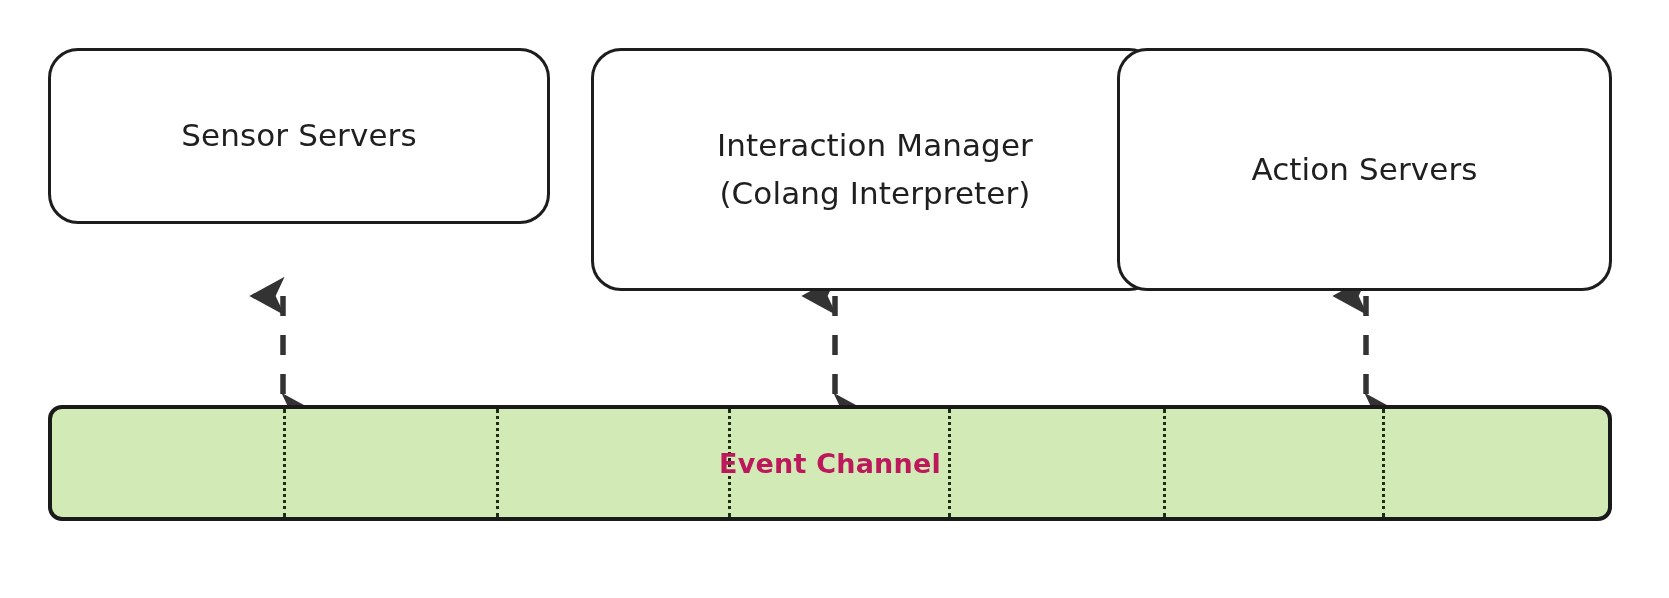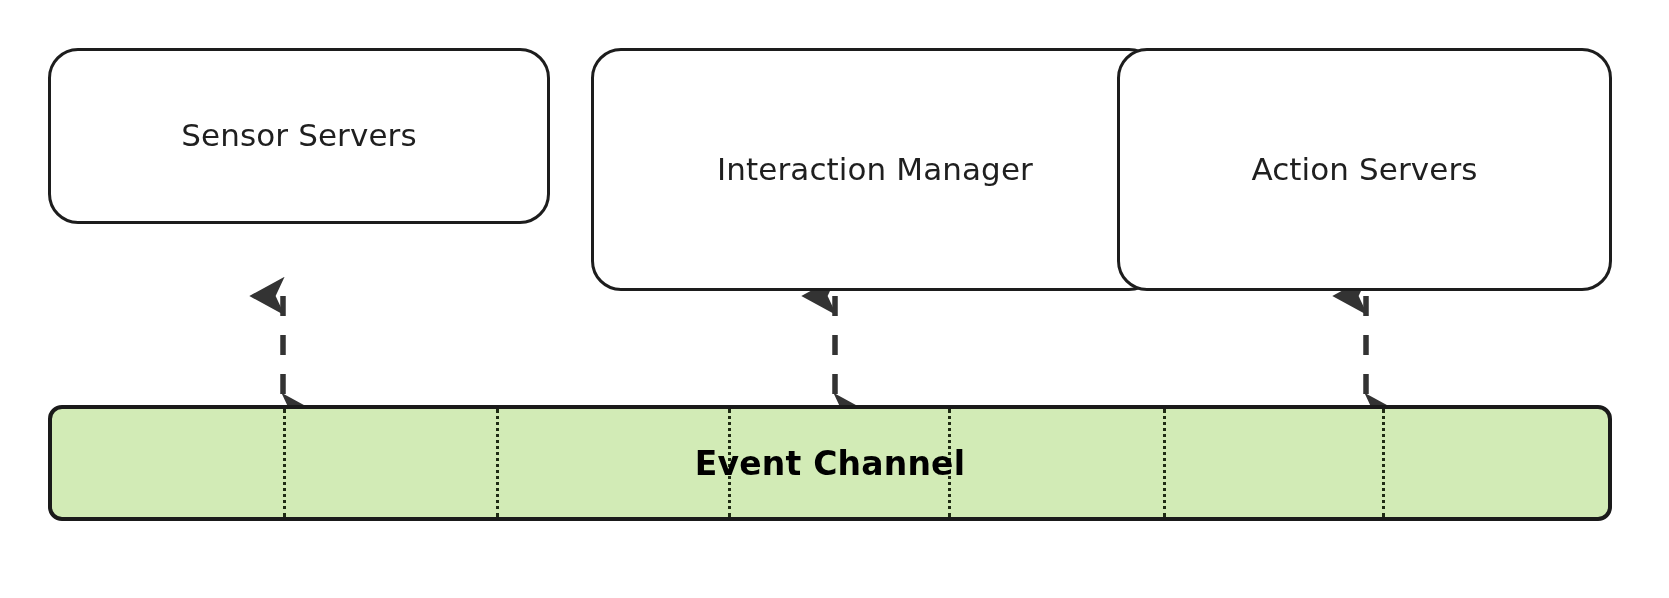--- a/index.html
+++ b/index.html
@@ -73,23 +73,23 @@
     background: #d2ebb6;
     border: 4px solid #1a1a1a;
     border-radius: 14px;
     display: flex;
     align-items: center;
     justify-content: center;
   }
   #event-channel-label {
     position: relative;
     z-index: 3;
-    font-size: 33px;
+    font-size: 27px;
     font-weight: 700;
-    color: #000000;
+    color: #be185d;
     letter-spacing: 0.2px;
   }
   .channel-divider {
     position: absolute;
     top: 0;
     bottom: 0;
     width: 0;
     border-left: 3px dotted #1f2b14;
     z-index: 1;
   }
@@ -121,20 +121,21 @@
       <line x1="1366" y1="296" x2="1366" y2="412" stroke="#333333" stroke-width="5.5" stroke-dasharray="20 19" marker-start="url(#arrow-up)" marker-end="url(#arrow-down)"></line>
     </g>
   </svg>
 
   <div id="box-sensor-servers" class="node-box">
     <div class="node-label">Sensor Servers</div>
   </div>
 
   <div id="box-interaction-manager" class="node-box">
     <div class="node-label">Interaction Manager</div>
+    <div class="node-label">(Colang Interpreter)</div>
   </div>
 
   <div id="box-action-servers" class="node-box">
     <div class="node-label">Action Servers</div>
   </div>
 
   <div id="event-channel-bar">
     <div class="channel-divider" style="left:231px"></div>
     <div class="channel-divider" style="left:444px"></div>
     <div class="channel-divider" style="left:676px"></div>

